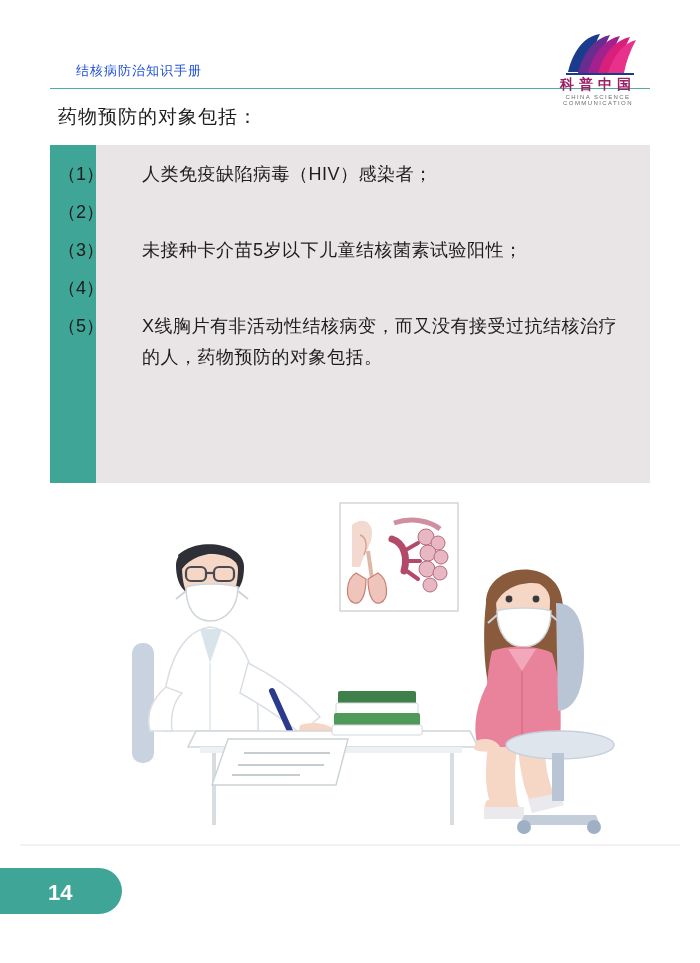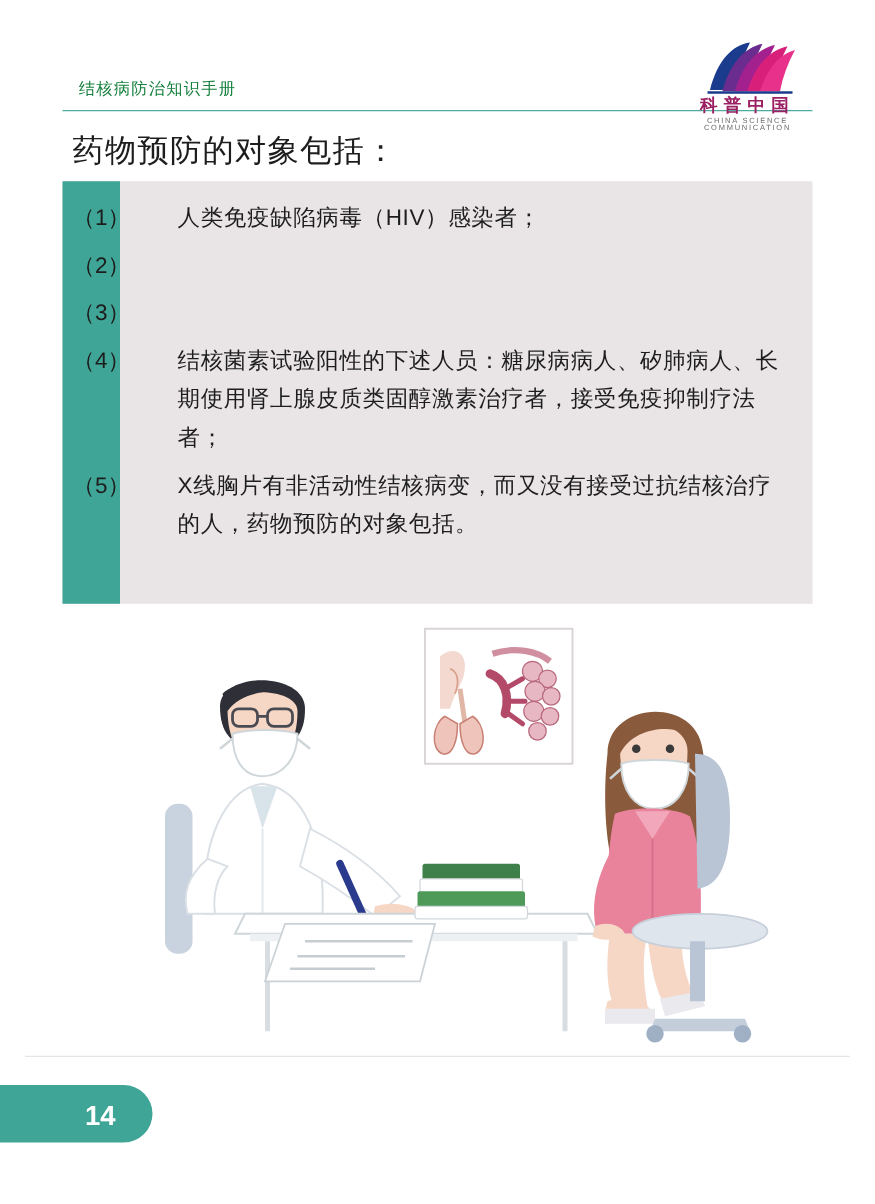--- a/index.html
+++ b/index.html
@@ -18,24 +18,24 @@
   
   .header {
     position: absolute;
     top: 0;
     left: 0;
     width: 700px;
     height: 92px;
   }
   .header-title {
     position: absolute;
-    left: 63px;
+    left: 76px;
     top: 62px;
     font-size: 13px;
-    color: #15803d;
+    color: #1d4ed8;
     letter-spacing: 1px;
     white-space: nowrap;
   }
   .header-rule {
     position: absolute;
     left: 50px;
     top: 88px;
     width: 600px;
     height: 1px;
     background: #2f9e8f;
@@ -77,21 +77,21 @@
     font-size: 6px;
     letter-spacing: 1.4px;
     color: #6b6b6b;
   }
 
   
   .intro {
     position: absolute;
     left: 58px;
     top: 104px;
-    font-size: 25px;
+    font-size: 19px;
     color: #1d1d1d;
     letter-spacing: 1px;
   }
 
   
   .list-box {
     position: absolute;
     left: 50px;
     top: 145px;
     width: 600px;
@@ -157,21 +157,21 @@
     left: 0;
     top: 868px;
     width: 122px;
     height: 46px;
     background: #3fa596;
     border-top-right-radius: 23px;
     border-bottom-right-radius: 23px;
   }
   .page-num {
     position: absolute;
-    left: 68px;
+    left: 48px;
     top: 880px;
     font-size: 22px;
     color: #ffffff;
     font-weight: bold;
   }
 </style>
 </head>
 <body>
 
 <div class="header">
@@ -202,25 +202,25 @@
       <div class="row-num">（1）</div>
       <div class="row-text">人类免疫缺陷病毒（HIV）感染者；</div>
     </div>
 
     <div class="row" id="row1">
       <div class="row-num">（2）</div>
     </div>
 
     <div class="row" id="row2">
       <div class="row-num">（3）</div>
+      <div class="row-text">未接种卡介苗5岁以下儿童结核菌素试验阳性；</div>
     </div>
 
     <div class="row" id="row3">
       <div class="row-num">（4）</div>
-      <div class="row-text">结核菌素试验阳性的下述人员：糖尿病病人、矽肺病人、长期使用肾上腺皮质类固醇激素治疗者，接受免疫抑制疗法者；</div>
     </div>
 
     <div class="row" id="row4">
       <div class="row-num">（5）</div>
       <div class="row-text">X线胸片有非活动性结核病变，而又没有接受过抗结核治疗的人，药物预防的对象包括。</div>
     </div>
 
   </div>
 </div>
 

